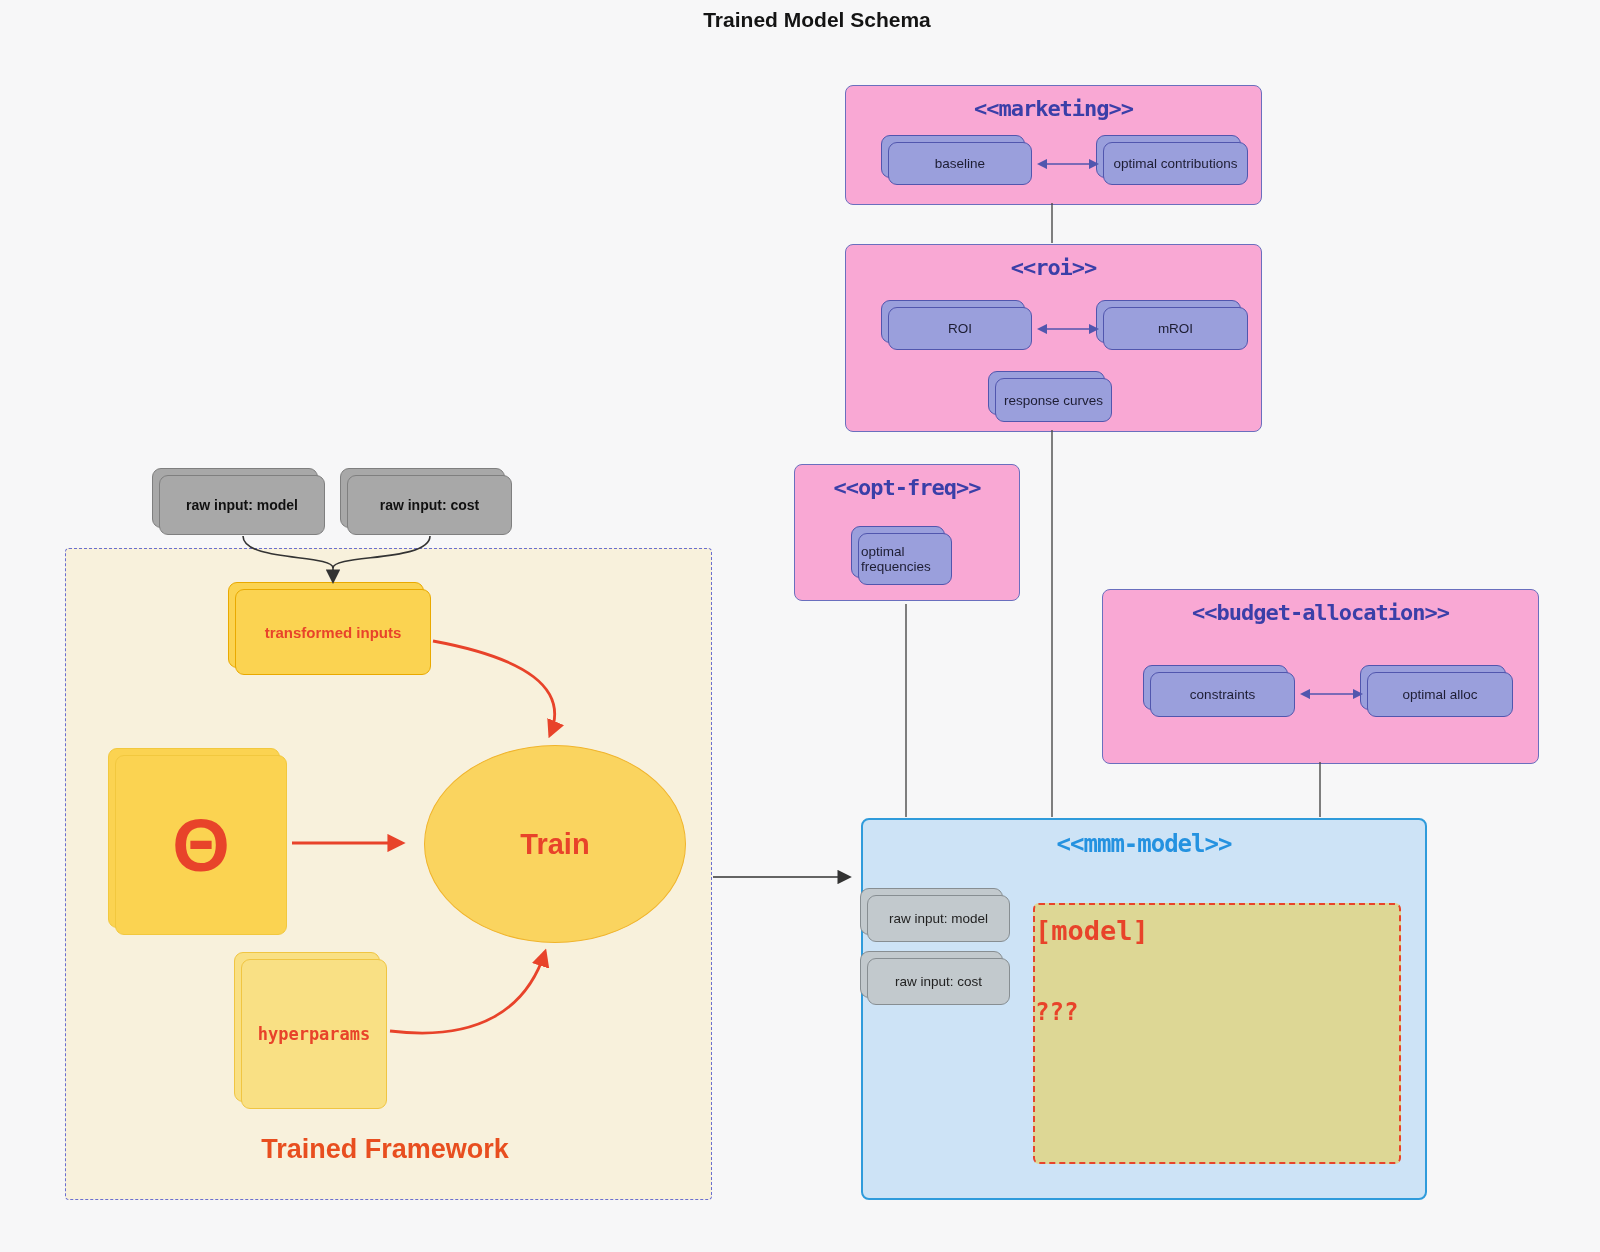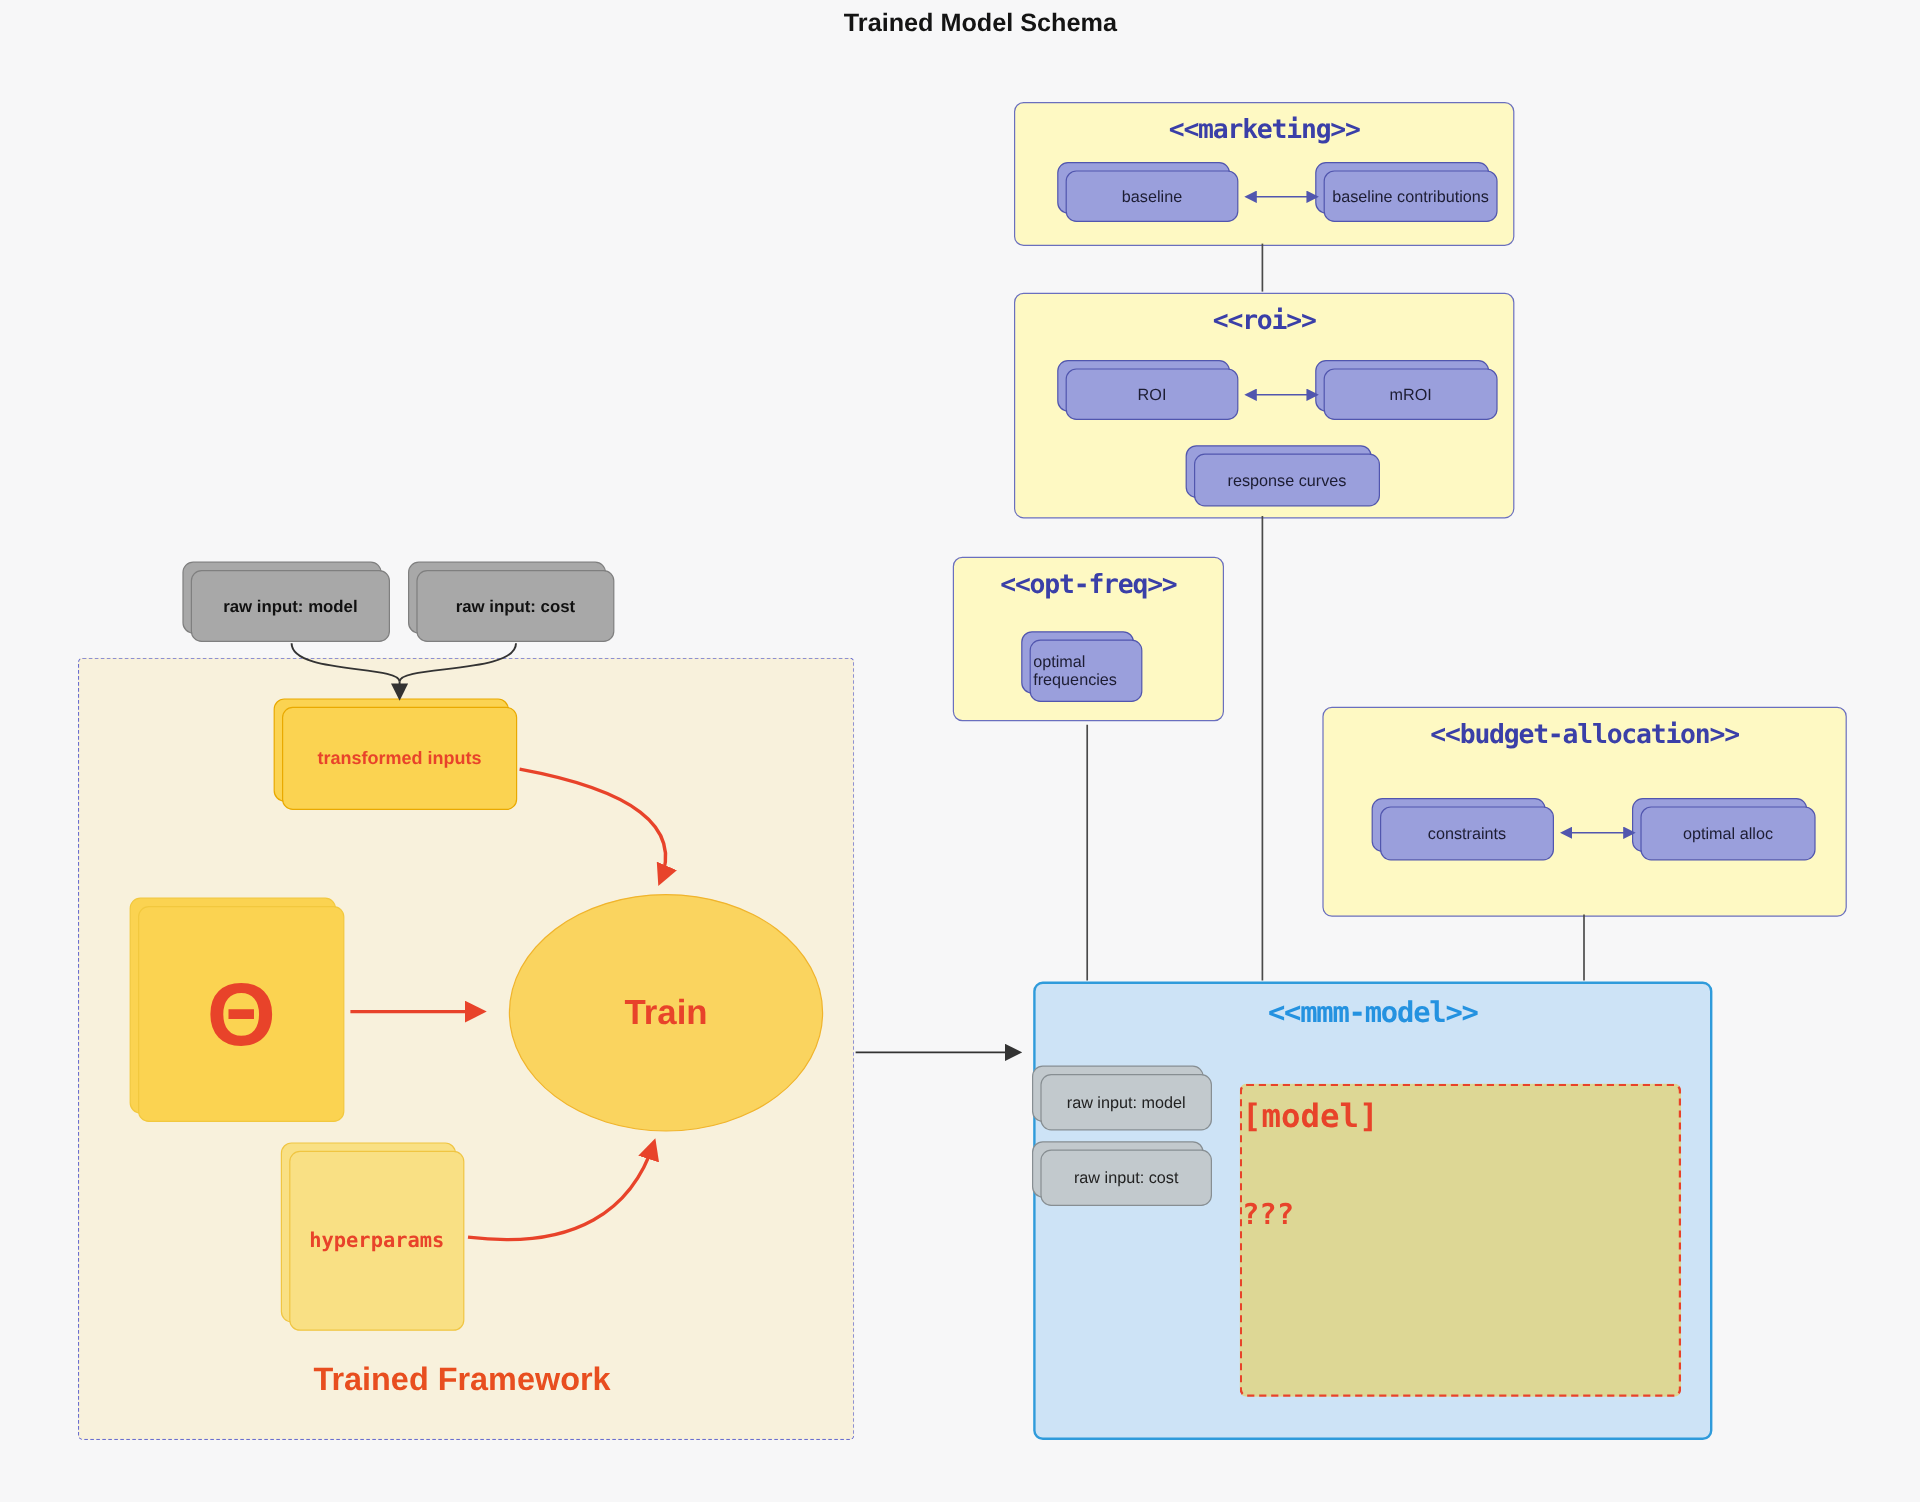--- a/index.html
+++ b/index.html
@@ -4,21 +4,21 @@
 <style>
   html,body{margin:0;padding:0;background:#f7f7f8;}
   #canvas{position:relative;width:1600px;height:1252px;background:#f7f7f8;
           font-family:"Liberation Sans","DejaVu Sans",sans-serif;overflow:hidden;}
 
   .page-title{position:absolute;left:0;top:8px;width:1570px;text-align:center;
               font-size:21px;font-weight:bold;color:#141414;padding-left:32px;}
 
   
   .container{position:absolute;border-radius:8px;z-index:1;}
-  .lav{background:#fef9c3;border:1.5px solid #6a6fbe;text-decoration:underline;}
+  .lav{background:#f9a8d4;border:1.5px solid #6a6fbe;text-decoration:underline;}
   .ctitle{position:absolute;left:0;right:0;top:10px;text-align:center;
           font-family:"DejaVu Sans Mono",monospace;font-weight:bold;
           font-size:22px;color:#3a3fa8;letter-spacing:-1px;}
   .mmm-box{background:#cde3f6;border:2px solid #2f9bdb;}
   .mmm-box .ctitle{color:#2492e0;font-size:24px;}
   .framework{background:#f8f1dc;border:1.6px dashed #6a6fd0;border-radius:4px;}
   .fw-label{position:absolute;left:160px;top:1134px;width:450px;text-align:center;
             font-size:27px;font-weight:bold;color:#e84e1f;z-index:3;}
 
   
@@ -86,32 +86,32 @@
 
   <div class="container framework" style="left:65px;top:548px;width:645px;height:650px;"></div>
   <div class="fw-label">Trained Framework</div>
 
   <div class="stack p" style="left:888px;top:142px;width:144px;height:43px;">
     <span class="layer"></span>
     <span class="face">baseline</span>
   </div>
   <div class="stack p" style="left:1103px;top:142px;width:145px;height:43px;">
     <span class="layer"></span>
-    <span class="face">baseline contributions</span>
+    <span class="face">optimal contributions</span>
   </div>
 
   <div class="stack p" style="left:888px;top:307px;width:144px;height:43px;">
     <span class="layer"></span>
     <span class="face">ROI</span>
   </div>
   <div class="stack p" style="left:1103px;top:307px;width:145px;height:43px;">
     <span class="layer"></span>
     <span class="face">mROI</span>
   </div>
-  <div class="stack p" style="left:995px;top:378px;width:155px;height:44px;">
+  <div class="stack p" style="left:995px;top:378px;width:117px;height:44px;">
     <span class="layer"></span>
     <span class="face">response curves</span>
   </div>
 
   <div class="stack p" style="left:858px;top:533px;width:94px;height:52px;">
     <span class="layer"></span>
     <span class="face">optimal frequencies</span>
   </div>
 
   <div class="stack p" style="left:1150px;top:672px;width:145px;height:45px;">

